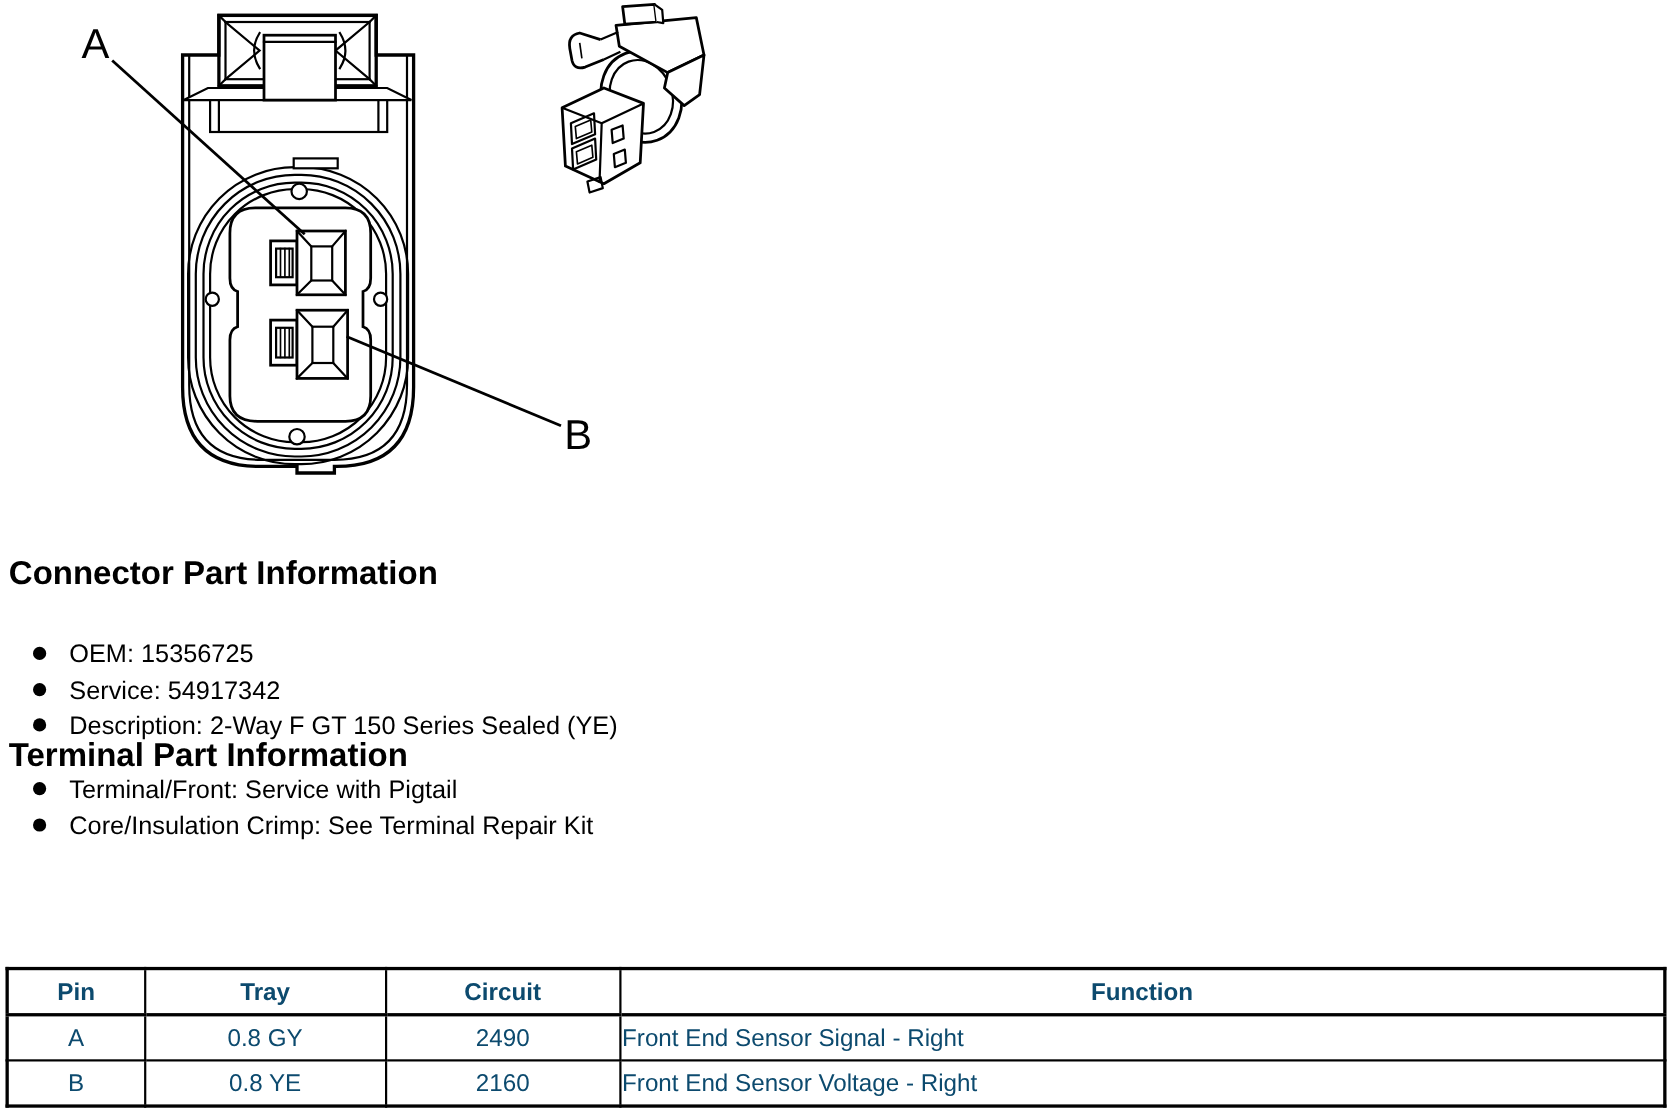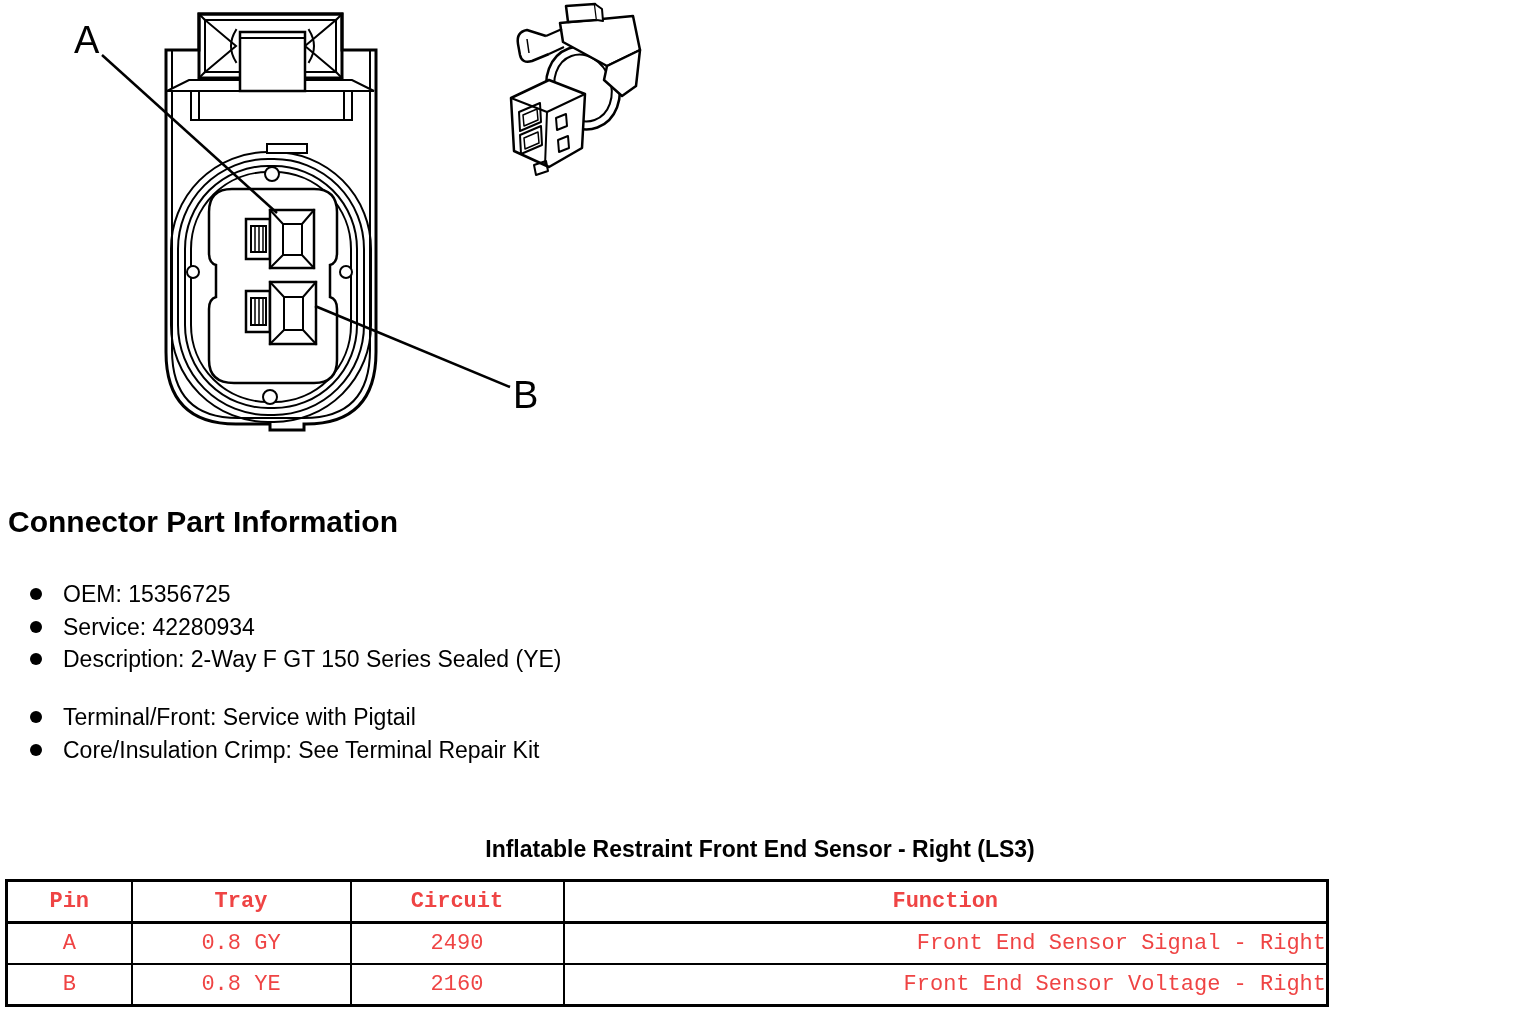--- a/index.html
+++ b/index.html
@@ -27,32 +27,32 @@
   .bullets li { position:relative; padding-left:34px; }
   .bullets li::before {
     content:""; position:absolute; left:1px; top:10px;
     width:12px; height:12px; border-radius:50%; background:#000;
   }
   .table-title {
     position:absolute; top:836px; left:0; width:1520px;
     text-align:center; font-size:23px; font-weight:bold;
   }
   table.pinout {
-    position:absolute; top:879px; left:5px; width:1324px;
+    position:absolute; top:879px; left:5px; width:1510px;
     border-collapse:collapse; table-layout:fixed;
-    font-size:22px; color:#ef4444;font-family:Liberation Mono, monospace;
+    font-size:22px; color:#0c4a6e;
   }
   table.pinout, table.pinout th, table.pinout td { border:2px solid #000; }
   table.pinout { border-width:3px; }
   table.pinout th {
     border-bottom-width:3px; font-weight:bold; font-size:22px;
     height:39px; text-align:center; padding:0;
   }
   table.pinout td { height:39px; text-align:center; padding:0; }
-  table.pinout td.fn { text-align:right; padding-left:1px;margin-top:41px; }
+  table.pinout td.fn { text-align:left; padding-left:1px;margin-top:41px; }
 </style>
 </head>
 <body>
 
 <div class="page">
 
   <svg class="diagram" width="660" height="445" viewBox="0 0 660 445">
 
     <g stroke="#000" fill="none" stroke-linecap="square">
 
@@ -135,30 +135,30 @@
 
     <line x1="102" y1="55" x2="277" y2="213" stroke="#000" stroke-width="2.5"></line>
     <line x1="315" y1="306" x2="510" y2="387" stroke="#000" stroke-width="2.5"></line>
     <text x="74" y="53" font-size="38" fill="#000">A</text>
     <text x="513" y="408" font-size="38" fill="#000">B</text>
   </svg>
 
   <h2 class="section-heading" id="connector-heading">Connector Part Information</h2>
   <ul class="bullets" id="bullets-connector">
     <li>OEM: 15356725</li>
-    <li>Service: 42280934</li>
+    <li>Service: 54917342</li>
     <li>Description: 2-Way F GT 150 Series Sealed (YE)</li>
   </ul>
 
+  <h2 class="section-heading" id="terminal-heading">Terminal Part Information</h2>
   <ul class="bullets" id="bullets-terminal">
     <li>Terminal/Front: Service with Pigtail</li>
     <li>Core/Insulation Crimp: See Terminal Repair Kit</li>
   </ul>
 
-  <div class="table-title">Inflatable Restraint Front End Sensor - Right (LS3)</div>
 
   <table class="pinout">
     <colgroup>
       <col style="width:125px">
         <col style="width:219px">
         <col style="width:213px">
         <col>
     </colgroup>
     <thead>
       <tr>

